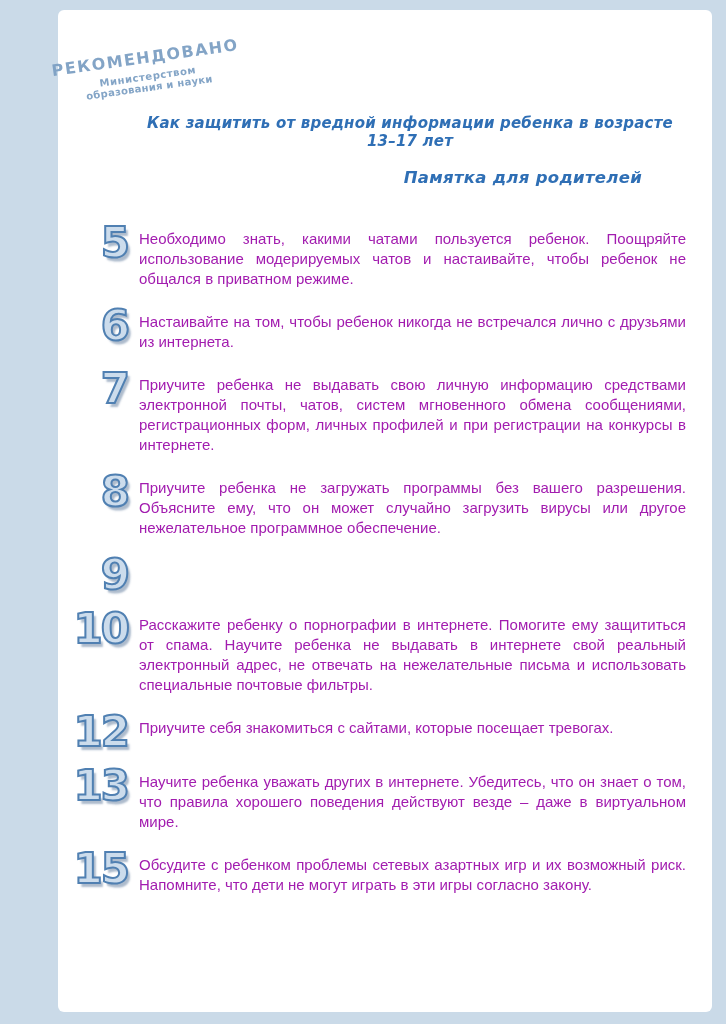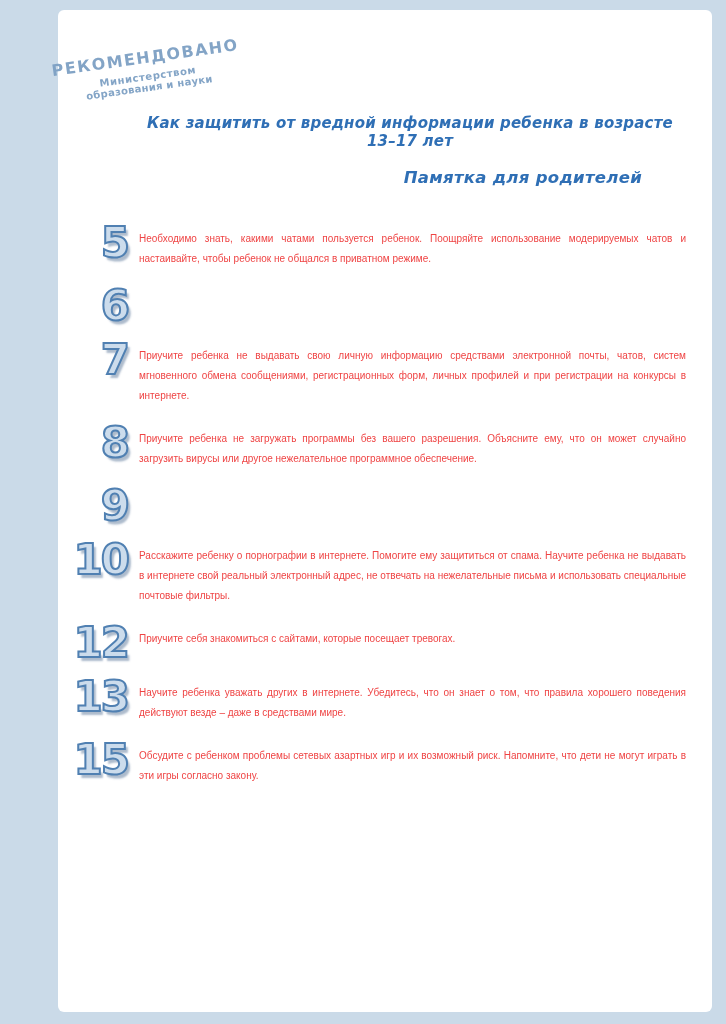--- a/index.html
+++ b/index.html
@@ -40,22 +40,22 @@
     flex:0 0 58px;text-align:right;
     font-family:"DejaVu Sans",sans-serif;
     font-size:42px;font-weight:bold;line-height:34px;margin-top:-3px;
     letter-spacing:-2px;
     color:#ccdcec;
     -webkit-text-stroke:2px #5080b2;
     text-shadow:3px 4px 2px rgba(74,104,142,.45);
   }
   .text{
     flex:1;margin:0 0 0 11px;
-    font-size:10px;line-height:20px;text-align:justify;
-    color:#ef4444;
+    font-size:15px;line-height:20px;text-align:justify;
+    color:#a21caf;
     font-family:"Liberation Sans",sans-serif;
   }
 </style>
 </head>
 <body>
 
 <div class="sheet">
 
   <div class="stamp">
     <div class="stamp-line1">РЕКОМЕНДОВАНО</div>
@@ -68,20 +68,21 @@
 
   <div class="items">
 
     <div class="item">
       <div class="num">5</div>
       <p class="text">Необходимо знать, какими чатами пользуется ребенок. Поощряйте использование модерируемых чатов и настаивайте, чтобы ребенок не общался в приватном режиме.</p>
     </div>
 
     <div class="item">
       <div class="num">6</div>
+      <p class="text">Настаивайте на том, чтобы ребенок никогда не встречался лично с друзьями из интернета.</p>
     </div>
 
     <div class="item">
       <div class="num">7</div>
       <p class="text">Приучите ребенка не выдавать свою личную информацию средствами электронной почты, чатов, систем мгновенного обмена сообщениями, регистрационных форм, личных профилей и при регистрации на конкурсы в интернете.</p>
     </div>
 
     <div class="item">
       <div class="num">8</div>
       <p class="text">Приучите ребенка не загружать программы без вашего разрешения. Объясните ему, что он может случайно загрузить вирусы или другое нежелательное программное обеспечение.</p>
@@ -96,21 +97,21 @@
       <p class="text">Расскажите ребенку о порнографии в интернете. Помогите ему защититься от спама. Научите ребенка не выдавать в интернете свой реальный электронный адрес, не отвечать на нежелательные письма и использовать специальные почтовые фильтры.</p>
     </div>
 
     <div class="item">
       <div class="num">12</div>
       <p class="text">Приучите себя знакомиться с сайтами, которые посещает тревогах.</p>
     </div>
 
     <div class="item">
       <div class="num">13</div>
-      <p class="text">Научите ребенка уважать других в интернете. Убедитесь, что он знает о том, что правила хорошего поведения действуют везде – даже в средствами мире.</p>
+      <p class="text">Научите ребенка уважать других в интернете. Убедитесь, что он знает о том, что правила хорошего поведения действуют везде – даже в виртуальном мире.</p>
     </div>
 
 
     <div class="item">
       <div class="num">15</div>
       <p class="text">Обсудите с ребенком проблемы сетевых азартных игр и их возможный риск. Напомните, что дети не могут играть в эти игры согласно закону.</p>
     </div>
 
   </div>
 </div>

